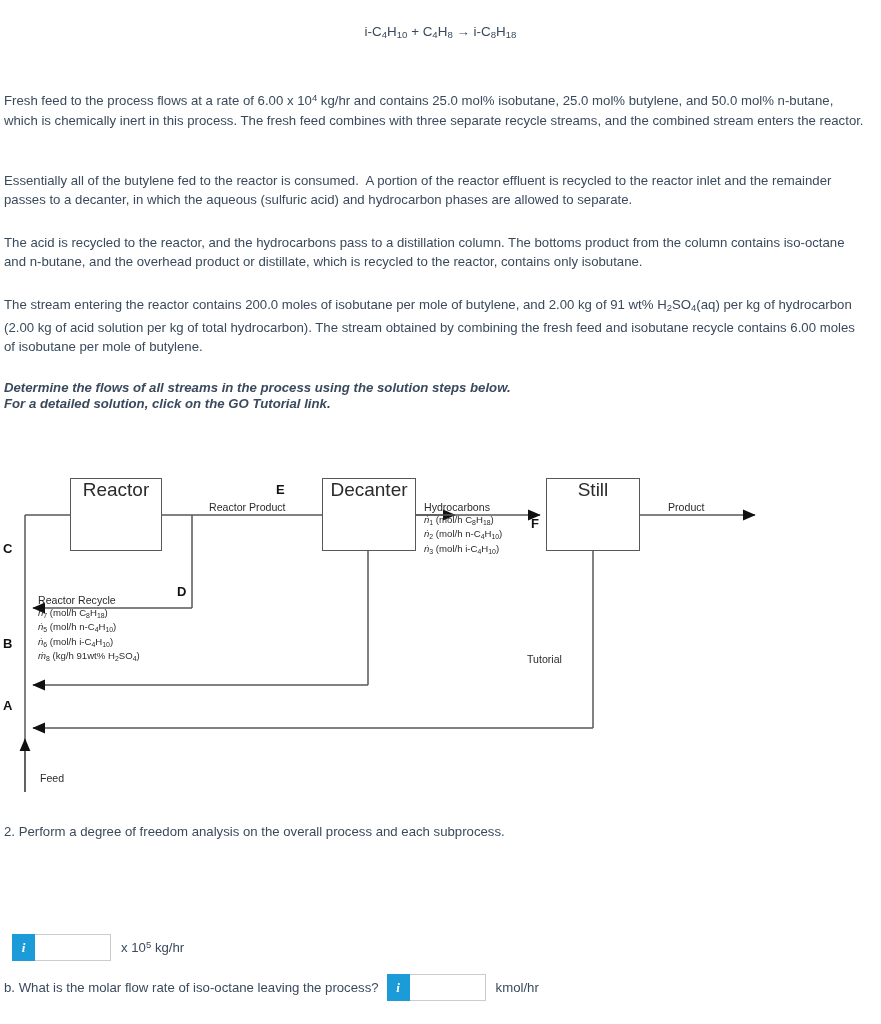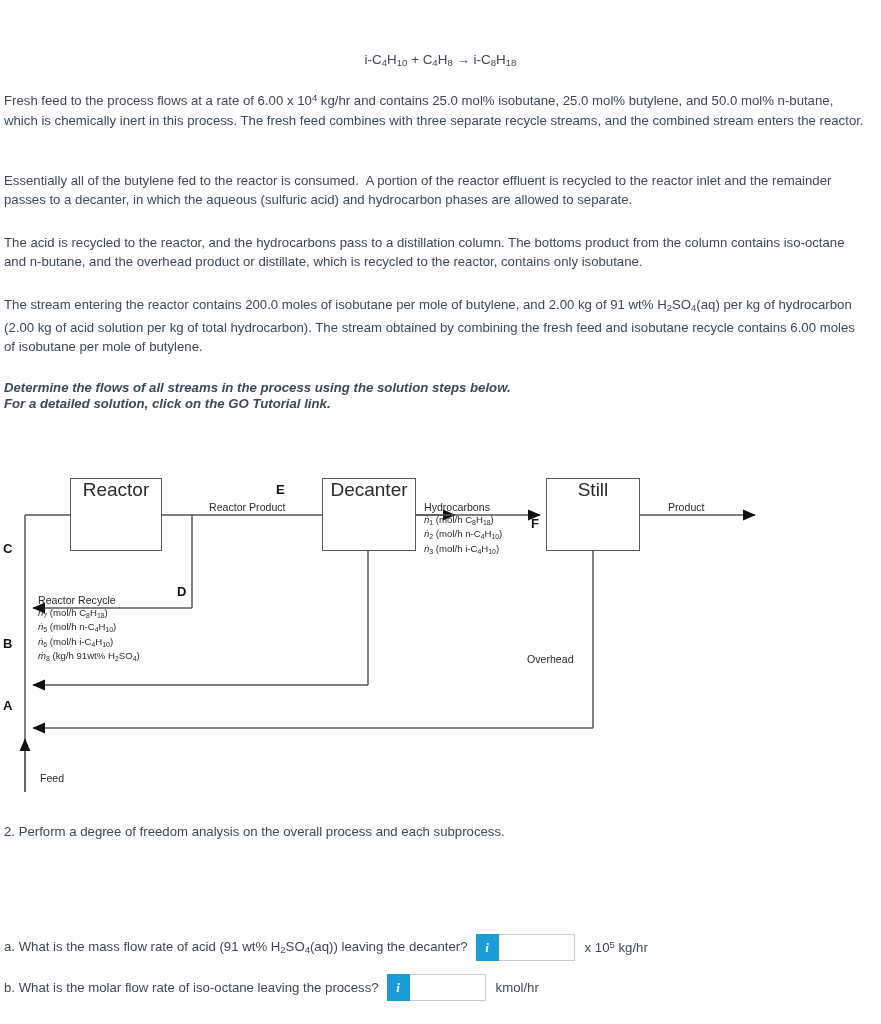--- a/index.html
+++ b/index.html
@@ -112,21 +112,21 @@
   }
   .unit { margin-left: 10px; white-space: nowrap; }
   .qtext { white-space: nowrap; }
 </style>
 </head>
 <body>
 
 <div class="page">
 
 
-  <div class="center-eq" style="top:52px;">
+  <div class="center-eq" style="top:24px;">
     i-C<sub>4</sub>H<sub>10</sub> + C<sub>4</sub>H<sub>8</sub> → i-C<sub>8</sub>H<sub>18</sub>
   </div>
 
   <div class="para" style="top:88px;">
     Fresh feed to the process flows at a rate of 6.00 x 10<sup>4</sup> kg/hr and contains 25.0 mol% isobutane, 25.0 mol% butylene, and 50.0 mol% n-butane, which is chemically inert in this process. The fresh feed combines with three separate recycle streams, and the combined stream enters the reactor.
   </div>
 
   <div class="para" style="top:171px;">
     Essentially all of the butylene fed to the reactor is consumed.&nbsp; A portion of the reactor effluent is recycled to the reactor inlet and the remainder passes to a decanter, in which the aqueous (sulfuric acid) and hydrocarbon phases are allowed to separate.
   </div>
@@ -196,21 +196,21 @@
     <div class="fs-bold" style="left:3px; top:79px;">C</div>
     <div class="fs-bold" style="left:177px; top:122px;">D</div>
     <div class="fs-bold" style="left:3px; top:174px;">B</div>
     <div class="fs-bold" style="left:3px; top:236px;">A</div>
     <div class="fs-bold" style="left:531px; top:54px;">F</div>
 
     <div class="fs-label" style="left:209px; top:39px;">Reactor Product</div>
     <div class="fs-label" style="left:424px; top:39px;">Hydrocarbons</div>
     <div class="fs-label" style="left:668px; top:39px;">Product</div>
     <div class="fs-label" style="left:38px; top:132px;">Reactor Recycle</div>
-    <div class="fs-label" style="left:527px; top:191px;">Overhead</div>
+    <div class="fs-label" style="left:527px; top:191px;">Tutorial</div>
     <div class="fs-label" style="left:40px; top:310px;">Feed</div>
 
     <div class="fs-stack" style="left:424px; top:52px;">
       <div><i>ṅ</i><sub>1</sub> (mol/h C<sub>8</sub>H<sub>18</sub>)</div>
       <div><i>ṅ</i><sub>2</sub> (mol/h n-C<sub>4</sub>H<sub>10</sub>)</div>
       <div><i>ṅ</i><sub>3</sub> (mol/h i-C<sub>4</sub>H<sub>10</sub>)</div>
     </div>
 
     <div class="fs-stack" style="left:38px; top:145px;">
       <div><i>ṅ</i><sub>7</sub> (mol/h C<sub>8</sub>H<sub>18</sub>)</div>
@@ -219,21 +219,20 @@
       <div><i>ṁ</i><sub>8</sub> (kg/h 91wt% H<sub>2</sub>SO<sub>4</sub>)</div>
     </div>
 
   </div>
 
   <div class="para" style="top:822px;">2. Perform a degree of freedom analysis on the overall process and each subprocess.</div>
 
 
 
   <div class="qrow" style="top:934px;">
-    <span class="qtext">a. What is the mass flow rate of acid (91 wt% H<sub>2</sub>SO<sub>4</sub>(aq)) leaving the decanter?</span>
     <button class="info-btn" style="margin-left:8px;">i</button>
     <input class="ans-input" type="text" placeholder="" style="">
     <span class="unit">x 10<sup>5</sup> kg/hr</span>
   </div>
 
   <div class="qrow" style="top:974px;justify-content:flex-end;">
     <span class="qtext">b. What is the molar flow rate of iso-octane leaving the process?</span>
     <button class="info-btn" style="margin-left:8px;">i</button>
     <input class="ans-input" type="text" placeholder="" style="">
     <span class="unit">kmol/hr</span>

